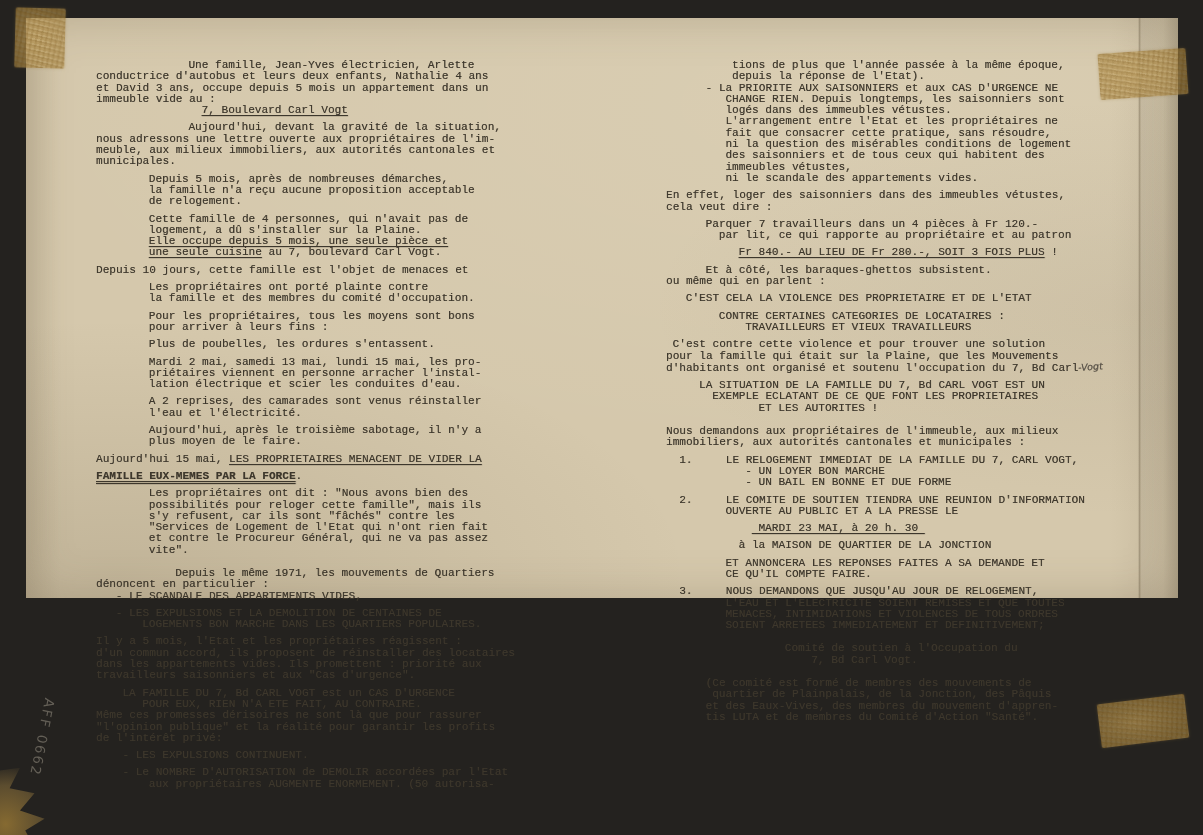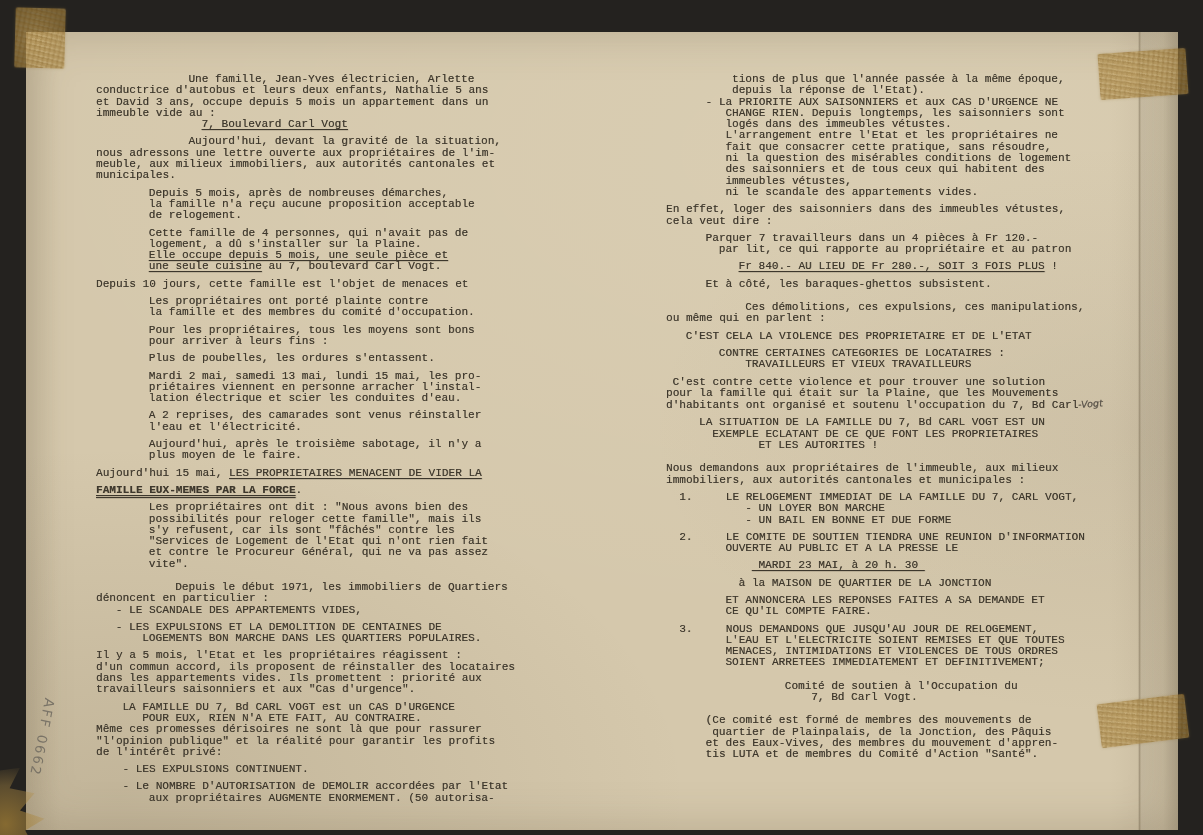--- a/index.html
+++ b/index.html
@@ -5,22 +5,22 @@
   html, body { margin: 0; padding: 0; }
   body {
     width: 1203px; height: 835px;
     position: relative;
     background: var(--c-background, #24221f);
     overflow: hidden;
     font-family: "Liberation Mono", "DejaVu Sans Mono", monospace;
   }
   .paper {
     position: absolute;
-    left: 26px; top: 32px;
-    width: 1152px; height: 798px;
+    left: 26px; top: 18px;
+    width: 1152px; height: 580px;
     background:
       radial-gradient(120% 100% at 70% 15%, rgba(255,250,232,0.10), transparent 60%),
       radial-gradient(90% 80% at 8% 96%, rgba(96,82,56,0.16), transparent 55%),
       radial-gradient(70% 60% at 96% 50%, rgba(120,108,88,0.10), transparent 60%),
       linear-gradient(90deg, rgba(110,95,70,0.12), transparent 3%, transparent 94%, rgba(110,95,70,0.14)),
       var(--c-paper, #d5c8ac);
     box-shadow: inset 0 0 46px rgba(100,85,60,0.28);
   }
   
   .page-edge {
@@ -93,21 +93,21 @@
   }
 </style>
 </head>
 <body>
 
 <div class="paper">
   <div class="page-edge"></div>
   <div class="edge-strip"></div>
   <div class="col col-left">
       <div class="line" style="--i: 14; --g: 0;"><span>Une famille, Jean-Yves électricien, Arlette</span></div>
-      <div class="line" style="--i: 0; --g: 0;"><span>conductrice d'autobus et leurs deux enfants, Nathalie 5 ans</span></div>
+      <div class="line" style="--i: 0; --g: 0;"><span>conductrice d'autobus et leurs deux enfants, Nathalie 4 ans</span></div>
       <div class="line" style="--i: 0; --g: 0;"><span>et David 3 ans, occupe depuis 5 mois un appartement dans un</span></div>
       <div class="line" style="--i: 0; --g: 0;"><span>immeuble vide au :</span></div>
       <div class="line" style="--i: 16; --g: 0;"><span class="u">7, Boulevard Carl Vogt</span></div>
       <div class="line" style="--i: 14; --g: 1;"><span>Aujourd'hui, devant la gravité de la situation,</span></div>
       <div class="line" style="--i: 0; --g: 0;"><span>nous adressons une lettre ouverte aux propriétaires de l'im-</span></div>
       <div class="line" style="--i: 0; --g: 0;"><span>meuble, aux milieux immobiliers, aux autorités cantonales et</span></div>
       <div class="line" style="--i: 0; --g: 0;"><span>municipales.</span></div>
       <div class="line" style="--i: 8; --g: 1;"><span>Depuis 5 mois, après de nombreuses démarches,</span></div>
       <div class="line" style="--i: 8; --g: 0;"><span>la famille n'a reçu aucune proposition acceptable</span></div>
       <div class="line" style="--i: 8; --g: 0;"><span>de relogement.</span></div>
@@ -129,21 +129,21 @@
       <div class="line" style="--i: 8; --g: 1;"><span>Aujourd'hui, après le troisième sabotage, il n'y a</span></div>
       <div class="line" style="--i: 8; --g: 0;"><span>plus moyen de le faire.</span></div>
       <div class="line" style="--i: 0; --g: 1;"><span>Aujourd'hui 15 mai, </span><span class="u">LES PROPRIETAIRES MENACENT DE VIDER LA</span></div>
       <div class="line" style="--i: 0; --g: 1;"><span class="u2">FAMILLE EUX-MEMES PAR LA FORCE</span><span>.</span></div>
       <div class="line" style="--i: 8; --g: 1;"><span>Les propriétaires ont dit : "Nous avons bien des</span></div>
       <div class="line" style="--i: 8; --g: 0;"><span>possibilités pour reloger cette famille", mais ils</span></div>
       <div class="line" style="--i: 8; --g: 0;"><span>s'y refusent, car ils sont "fâchés" contre les</span></div>
       <div class="line" style="--i: 8; --g: 0;"><span>"Services de Logement de l'Etat qui n'ont rien fait</span></div>
       <div class="line" style="--i: 8; --g: 0;"><span>et contre le Procureur Général, qui ne va pas assez</span></div>
       <div class="line" style="--i: 8; --g: 0;"><span>vite".</span></div>
-      <div class="line" style="--i: 12; --g: 2;"><span>Depuis le début 1971, les immobiliers de Quartiers</span></div>
+      <div class="line" style="--i: 12; --g: 2;"><span>Depuis le même 1971, les mouvements de Quartiers</span></div>
       <div class="line" style="--i: 0; --g: 0;"><span>dénoncent en particulier :</span></div>
       <div class="line" style="--i: 3; --g: 0;"><span>- LE SCANDALE DES APPARTEMENTS VIDES,</span></div>
       <div class="line" style="--i: 3; --g: 1;"><span>- LES EXPULSIONS ET LA DEMOLITION DE CENTAINES DE</span></div>
       <div class="line" style="--i: 7; --g: 0;"><span>LOGEMENTS BON MARCHE DANS LES QUARTIERS POPULAIRES.</span></div>
       <div class="line" style="--i: 0; --g: 1;"><span>Il y a 5 mois, l'Etat et les propriétaires réagissent :</span></div>
       <div class="line" style="--i: 0; --g: 0;"><span>d'un commun accord, ils proposent de réinstaller des locataires</span></div>
       <div class="line" style="--i: 0; --g: 0;"><span>dans les appartements vides. Ils promettent : priorité aux</span></div>
       <div class="line" style="--i: 0; --g: 0;"><span>travailleurs saisonniers et aux "Cas d'urgence".</span></div>
       <div class="line" style="--i: 4; --g: 1;"><span>LA FAMILLE DU 7, Bd CARL VOGT est un CAS D'URGENCE</span></div>
       <div class="line" style="--i: 7; --g: 0;"><span>POUR EUX, RIEN N'A ETE FAIT, AU CONTRAIRE.</span></div>
@@ -165,21 +165,20 @@
       <div class="line" style="--i: 9; --g: 0;"><span>ni la question des misérables conditions de logement</span></div>
       <div class="line" style="--i: 9; --g: 0;"><span>des saisonniers et de tous ceux qui habitent des</span></div>
       <div class="line" style="--i: 9; --g: 0;"><span>immeubles vétustes,</span></div>
       <div class="line" style="--i: 9; --g: 0;"><span>ni le scandale des appartements vides.</span></div>
       <div class="line" style="--i: 0; --g: 1;"><span>En effet, loger des saisonniers dans des immeubles vétustes,</span></div>
       <div class="line" style="--i: 0; --g: 0;"><span>cela veut dire :</span></div>
       <div class="line" style="--i: 6; --g: 1;"><span>Parquer 7 travailleurs dans un 4 pièces à Fr 120.-</span></div>
       <div class="line" style="--i: 8; --g: 0;"><span>par lit, ce qui rapporte au propriétaire et au patron</span></div>
       <div class="line" style="--i: 11; --g: 1;"><span class="u">Fr 840.- AU LIEU DE Fr 280.-, SOIT 3 FOIS PLUS</span><span> !</span></div>
       <div class="line" style="--i: 6; --g: 1;"><span>Et à côté, les baraques-ghettos subsistent.</span></div>
-      <div class="line" style="--i: 12; --g: 2;"><span>Ces démolitions, ces expulsions, ces manipulations,</span></div>
       <div class="line" style="--i: 0; --g: 0;"><span>ou même qui en parlent :</span></div>
       <div class="line" style="--i: 3; --g: 1;"><span>C'EST CELA LA VIOLENCE DES PROPRIETAIRE ET DE L'ETAT</span></div>
       <div class="line" style="--i: 8; --g: 1;"><span>CONTRE CERTAINES CATEGORIES DE LOCATAIRES :</span></div>
       <div class="line" style="--i: 12; --g: 0;"><span>TRAVAILLEURS ET VIEUX TRAVAILLEURS</span></div>
       <div class="line" style="--i: 1; --g: 1;"><span>C'est contre cette violence et pour trouver une solution</span></div>
       <div class="line" style="--i: 0; --g: 0;"><span>pour la famille qui était sur la Plaine, que les Mouvements</span></div>
       <div class="line" style="--i: 0; --g: 0;"><span>d'habitants ont organisé et soutenu l'occupation du 7, Bd Carl</span><span class="hw">-Vogt</span></div>
       <div class="line" style="--i: 5; --g: 1;"><span>LA SITUATION DE LA FAMILLE DU 7, Bd CARL VOGT EST UN</span></div>
       <div class="line" style="--i: 7; --g: 0;"><span>EXEMPLE ECLATANT DE CE QUE FONT LES PROPRIETAIRES</span></div>
       <div class="line" style="--i: 14; --g: 0;"><span>ET LES AUTORITES !</span></div>

